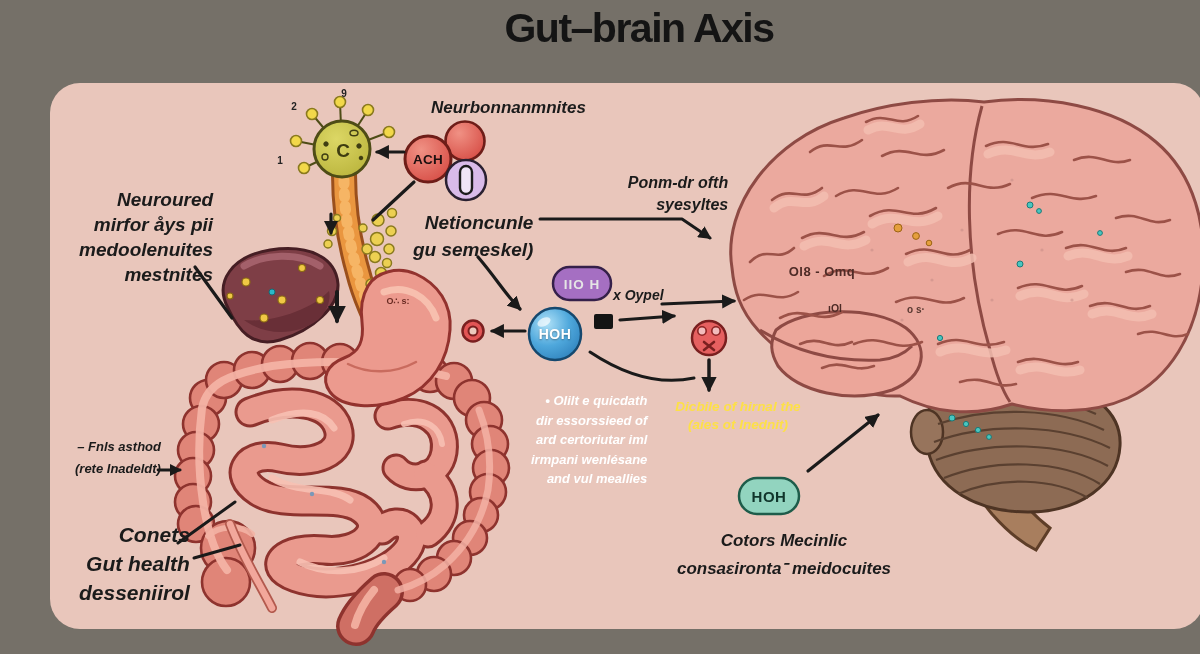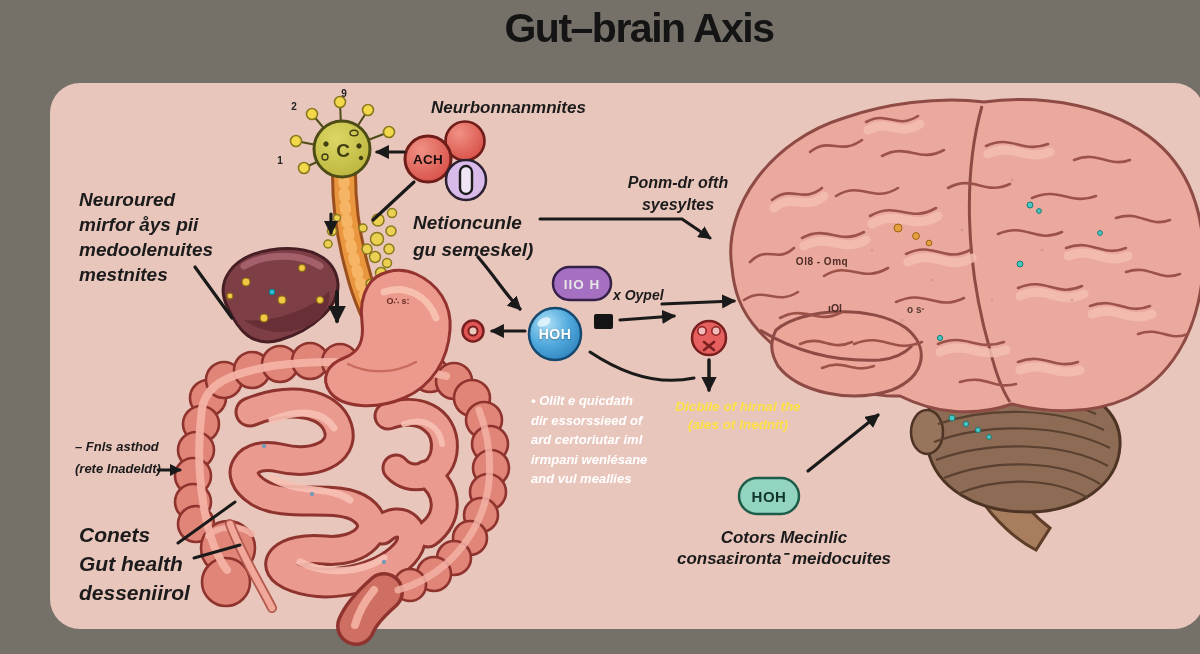--- a/index.html
+++ b/index.html
@@ -4,21 +4,21 @@
 <style>
   html,body{margin:0;padding:0;}
   body{width:1200px;height:654px;background:#757068;overflow:hidden;}
   #app{position:relative;width:1200px;height:598px;font-family:"Liberation Sans",sans-serif;margin-left:32px;}
   #panel{position:absolute;left:18px;top:83px;width:1154px;height:546px;border-radius:30px;
          background:#e9c6bb;}
   #art{position:absolute;left:0;top:0;width:1200px;height:654px;pointer-events:none;}
   .title{position:absolute;top:5px;left:607px;transform:translateX(-50%);
          font-weight:700;font-size:41px;letter-spacing:-1.5px;color:#141414;white-space:nowrap;}
   .lbl{position:absolute;font-style:italic;font-weight:700;color:#1b1b1b;
-       white-space:pre-line;line-height:1.32;}
+       white-space:pre-line;line-height:1.32;text-align:right;}
   .ctr{transform:translateX(-50%);text-align:center;}
   .tag{position:absolute;transform:translate(-50%,-50%);font-weight:700;color:#1b1b1b;
        white-space:nowrap;}
   .tiny{position:absolute;transform:translate(-50%,-50%);font-weight:600;white-space:nowrap;}
 </style>
 </head>
 <body>
 
 <div id="app">
   <div id="panel"></div>
@@ -326,44 +326,44 @@
 
   <div class="title">Gut–brain Axis</div>
 
   <div class="lbl" style="left:399px;top:97px;font-size:17px;">Neurbonnanmnites</div>
   <div class="lbl" style="left:47px;top:187px;font-size:19px;line-height:25px;">Neuroured
 mirfor åys pii
 medoolenuites
 mestnites</div>
   <div class="lbl" style="left:381px;top:209px;font-size:19px;line-height:27px;">Netioncunle
 gu semeskel)</div>
-  <div class="lbl ctr" style="left:646px;top:172px;font-size:16px;line-height:22px;">Ponm-dr ofth
+  <div class="lbl ctr" style="left:646px;top:172px;font-size:16px;line-height:22px;text-align:right;">Ponm-dr ofth
 syesyltes</div>
   <div class="lbl" style="left:581px;top:286px;font-size:14px;">x Oypel</div>
   <div class="lbl ctr" style="left:706px;top:398px;font-size:13.5px;line-height:18px;color:#fde047;">Dicbile of hirnal the
 (aies ot Inednit)</div>
   <div class="lbl" style="left:499px;top:391px;font-size:13px;line-height:19.5px;font-weight:600;color:#ffffff;">• Olilt e quicdath
 dir essorssieed of
 ard certoriutar iml
 irmpani wenlésane
 and vul meallies</div>
   <div class="lbl" style="left:43px;top:436px;font-size:13px;line-height:22px;">– Fnls asthod
 (rete Inadeldt)</div>
   <div class="lbl" style="left:47px;top:520px;font-size:21px;line-height:29px;">Conets
 Gut health
 desseniirol</div>
-  <div class="lbl ctr" style="left:752px;top:527px;font-size:17px;line-height:21px;">Cotors Mecinlic
+  <div class="lbl ctr" style="left:752px;top:527px;font-size:17px;line-height:28px;">Cotors Mecinlic
 consaɛironta⁻ meidocuites</div>
 
   <div class="tag" style="left:396px;top:159px;font-size:13.5px;color:#1d0f0f;letter-spacing:0.3px;">ACH</div>
   <div class="tag" style="left:550px;top:284px;font-size:13.5px;color:#e5e5e5;letter-spacing:1px;">IIO H</div>
   <div class="tag" style="left:523px;top:334px;font-size:14px;color:#ffffff;text-shadow:0 1px 2px rgba(0,0,0,0.35);letter-spacing:0.5px;">HOH</div>
   <div class="tag" style="left:737px;top:496px;font-size:15px;color:#10352b;letter-spacing:0.5px;">HOH</div>
   <div class="tag" style="left:311px;top:151px;font-size:19px;color:#3e3c10;">C</div>
   <div class="tiny" style="left:262px;top:106px;font-size:10px;color:#222;">2</div>
   <div class="tiny" style="left:312px;top:93px;font-size:10px;color:#222;">9</div>
   <div class="tiny" style="left:248px;top:160px;font-size:10px;color:#222;">1</div>
 
   <div class="tiny" style="left:366px;top:301px;font-size:9px;color:#6b2c24;">O∴ s:</div>
-  <div class="tiny" style="left:790px;top:261px;font-size:10px;color:#4e2b26;letter-spacing:0.5px;">Ol8 - Omq</div>
+  <div class="tiny" style="left:790px;top:271px;font-size:13px;color:#4e2b26;letter-spacing:0.5px;">Ol8 - Omq</div>
   <div class="tiny" style="left:791px;top:308px;font-size:10.5px;color:#4e2b26;padding-left:24px;">ıOl</div>
   <div class="tiny" style="left:884px;top:309px;font-size:10px;color:#5a3a32;">o s·</div>
 </div>
 
 </body></html>

